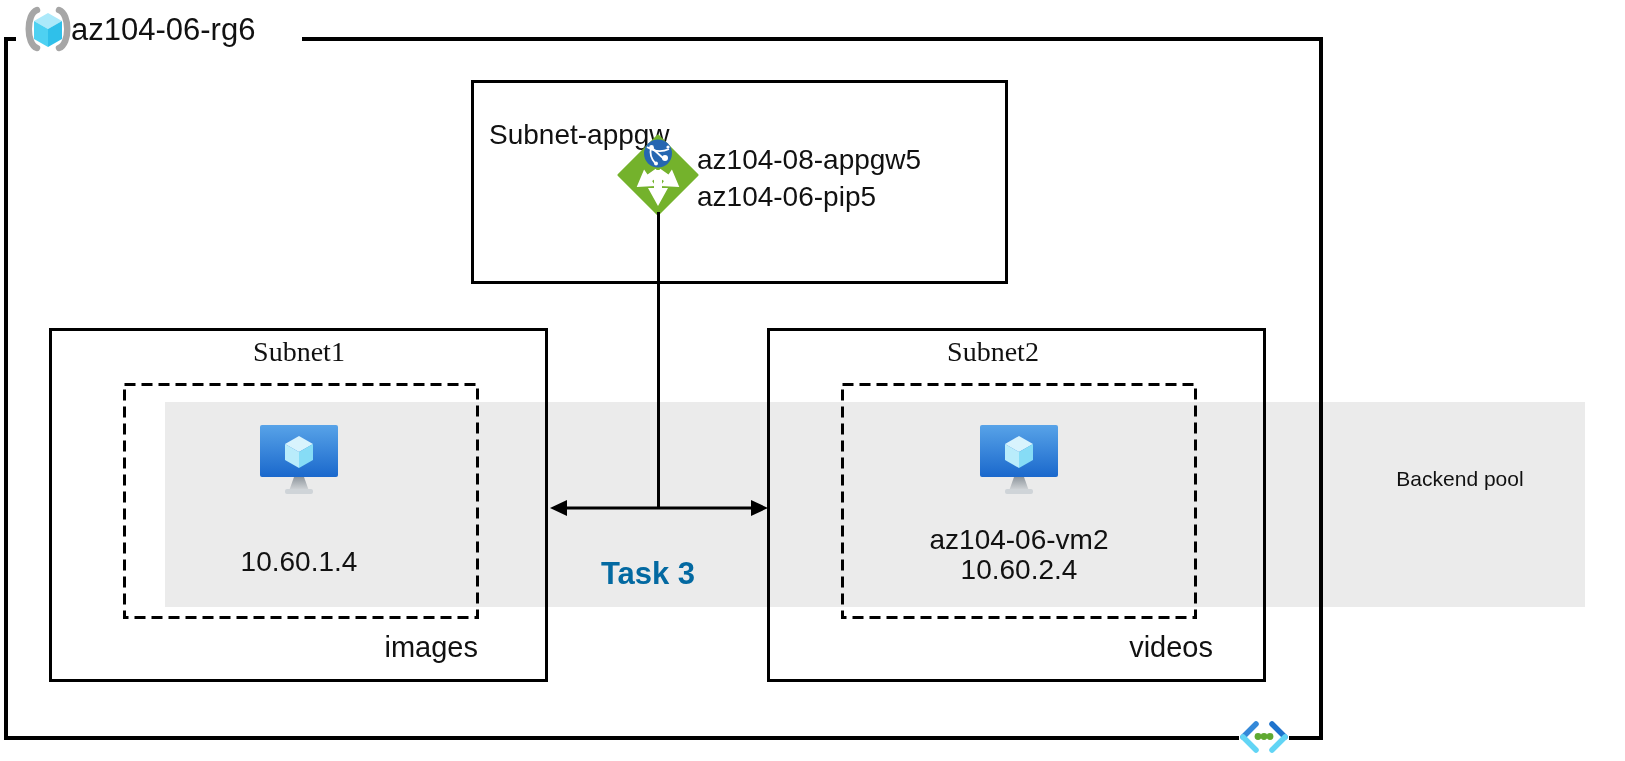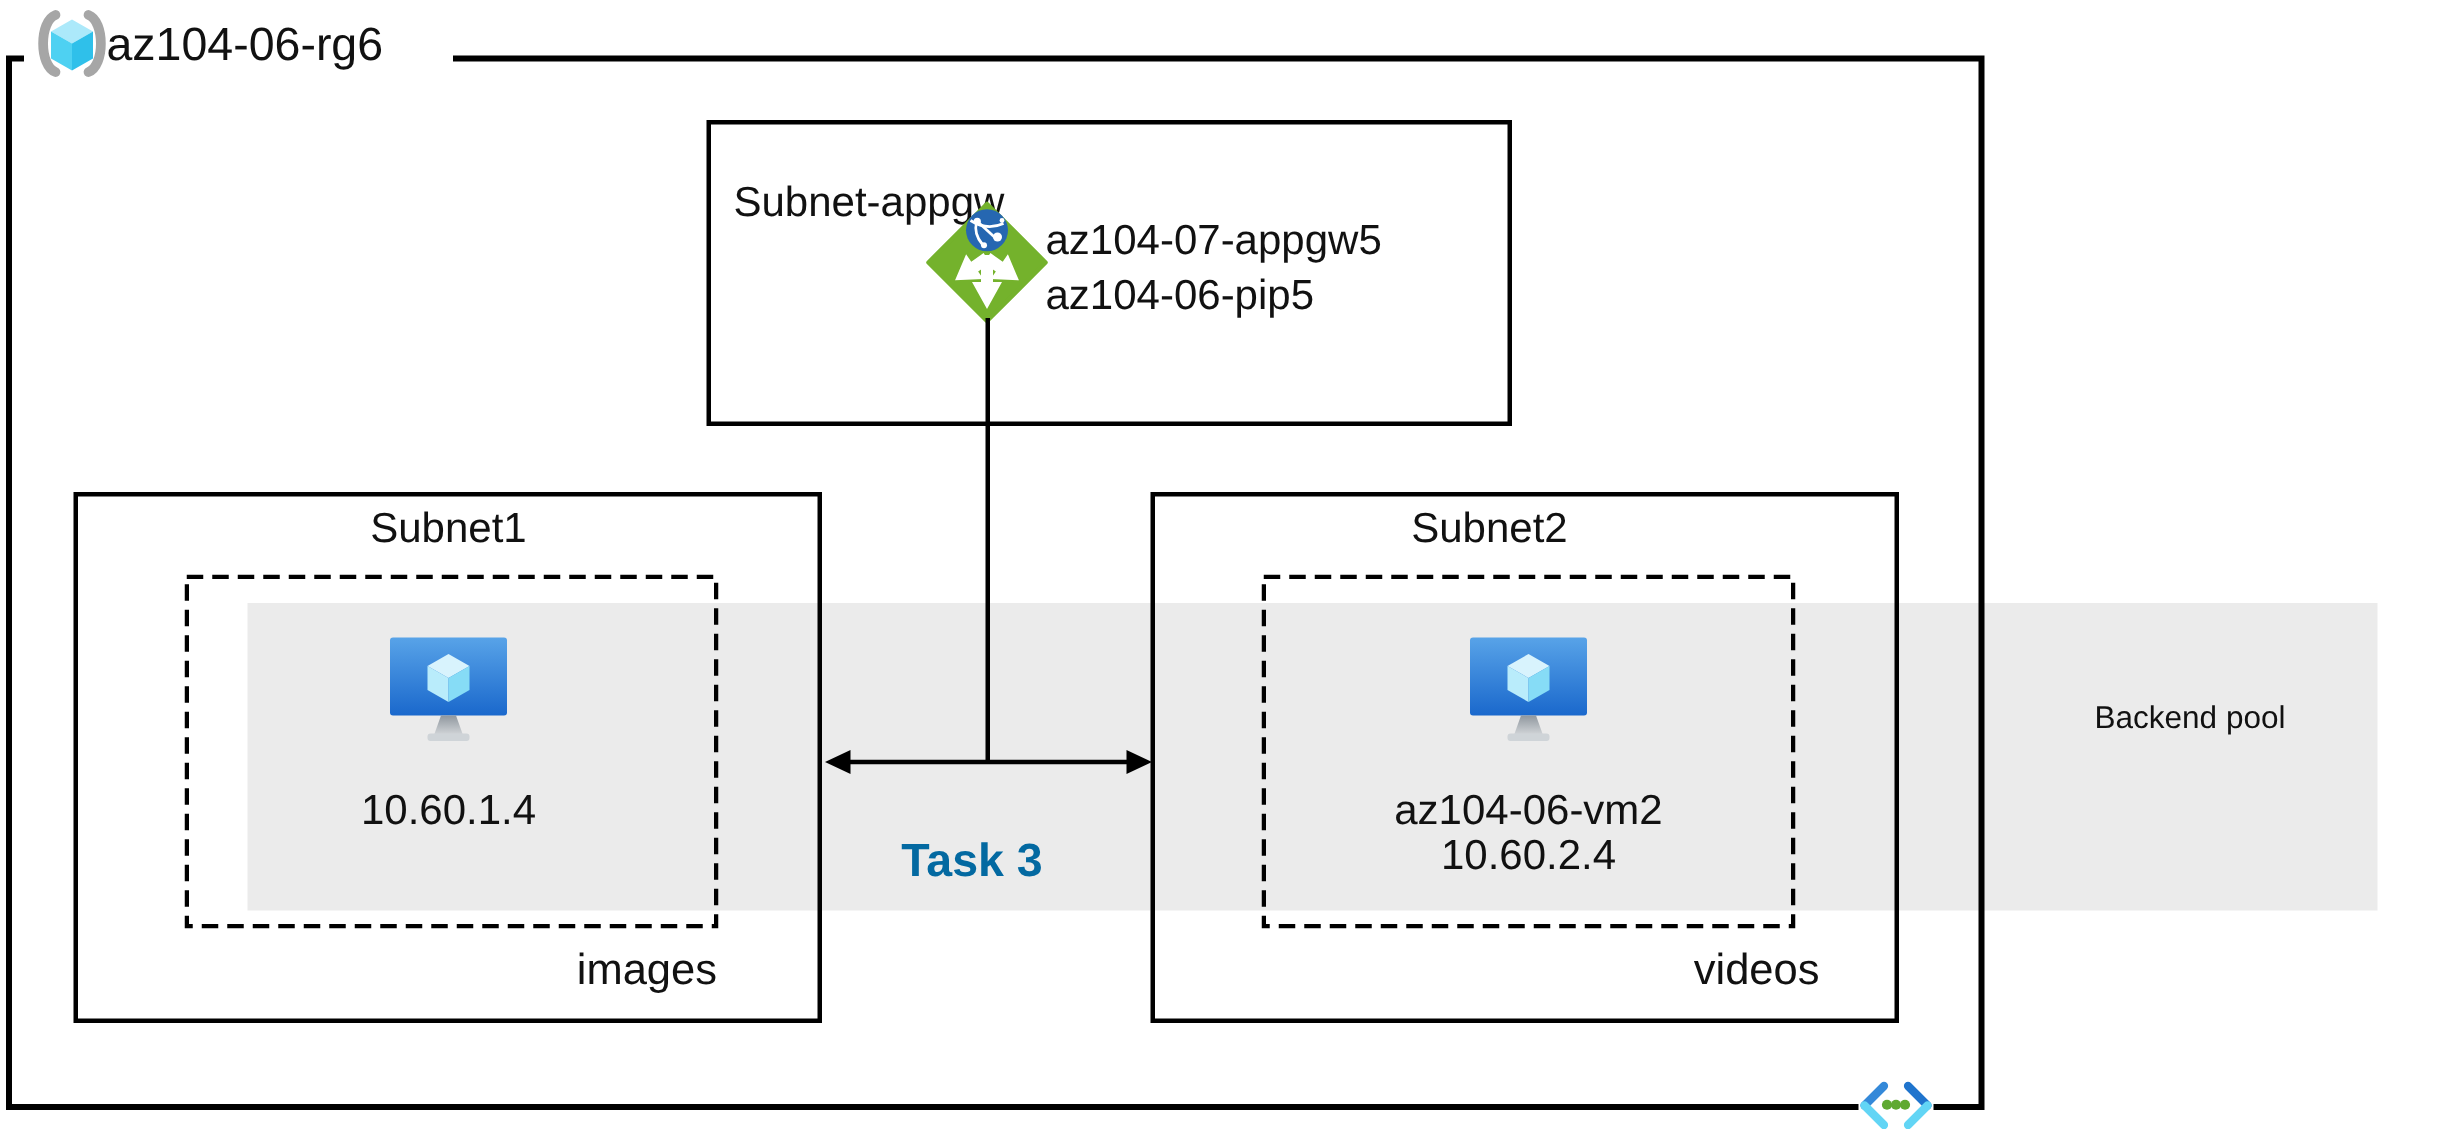--- a/index.html
+++ b/index.html
@@ -15,31 +15,31 @@
   .rg-title { left:71px; top:12px; font-size:31px; white-space:nowrap; }
   .appgw-box { left:471px; top:80px; width:537px; height:204px; border:3px solid #000; box-sizing:border-box; }
   .appgw-label { left:489px; top:88px; font-size:28px; white-space:nowrap;margin-top:31px; }
   .appgw-icon { left:617px; top:134px; }
   .appgw-names { left:697px; top:141px; font-size:28px; line-height:37px; white-space:nowrap; }
   .connector-v { left:657px; top:212px; width:3px; height:296px; background:#000; }
   .arrow-svg { left:549px; top:494px; }
   .subnet-box { top:328px; width:499px; height:354px; border:3px solid #000; box-sizing:border-box; }
   .subnet1-box { left:49px; }
   .subnet2-box { left:767px; }
-  .subnet-label { top:336px; width:500px; text-align:center; font-size:28px; }
+  .subnet-label { top:336px; width:500px; text-align:center; font-size:28px;font-family:Liberation Serif, serif; }
   .subnet1-label { left:49px; }
   .subnet2-label { left:743px; }
   .dashed-svg { top:383px; }
   .dashed1 { left:123px; }
   .dashed2 { left:841px; }
   .vm-icon1 { left:259px; top:424px; }
   .vm-icon2 { left:979px; top:424px; }
   .vm-text { width:300px; text-align:center; font-size:28px; white-space:nowrap; }
   .vm1-name { left:149px; top:516px; }
-  .vm1-ip   { left:149px; top:524px; }
+  .vm1-ip   { left:149px; top:546px; }
   .vm2-name { left:869px; top:524px; }
   .vm2-ip   { left:869px; top:554px; }
   .folder-label { width:400px; text-align:right; font-size:29px; }
   .folder1 { left:78px;  top:631px; }
   .folder2 { left:813px; top:631px; }
   .backend-label { left:1330px; top:467px; width:260px; text-align:center; font-size:21px; white-space:nowrap; }
   .task-label { left:538px; top:556px; width:220px; text-align:center; font-size:31px; font-weight:bold; color:#0369a1; }
   .vnet-icon { left:1234px; top:719px; }
 </style>
 </head>
@@ -79,21 +79,21 @@
       <path d="M34,14 Q32,22 38,29"></path>
     </g>
     <g fill="#ffffff">
       <circle cx="34.5" cy="13.5" r="2.4"></circle>
       <circle cx="48" cy="24" r="3"></circle>
       <circle cx="39" cy="29.5" r="2"></circle>
       <circle cx="51" cy="13" r="1.6"></circle>
     </g>
   </svg>
   <div class="abs appgw-names">
-    <div>az104-07-appgw5</div>
+    <div>az104-08-appgw5</div>
     <div>az104-06-pip5</div>
   </div>
 
   <div class="abs connector-v"></div>
   <svg class="abs arrow-svg" width="220" height="28" viewBox="0 0 220 28">
     <line x1="12" y1="14" x2="208" y2="14" stroke="#000" stroke-width="3"></line>
     <polygon points="1,14 18,6 18,22" fill="#000"></polygon>
     <polygon points="219,14 202,6 202,22" fill="#000"></polygon>
   </svg>
   <div class="abs task-label">Task 3</div>

